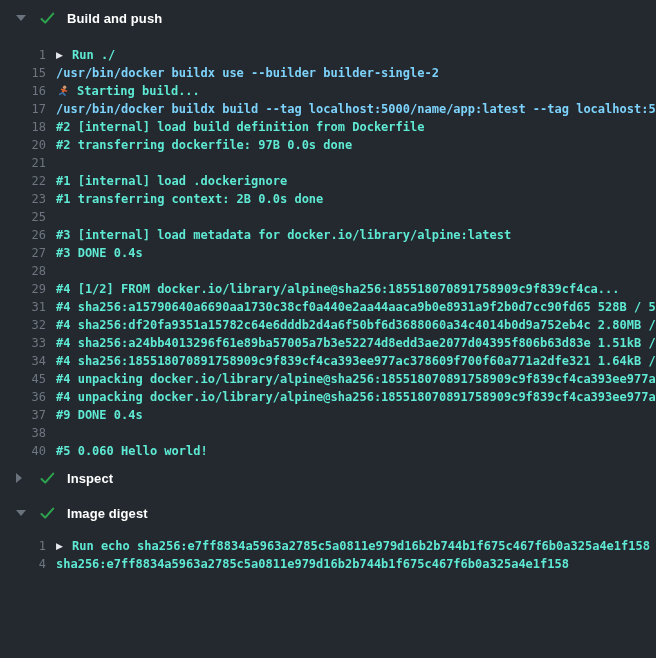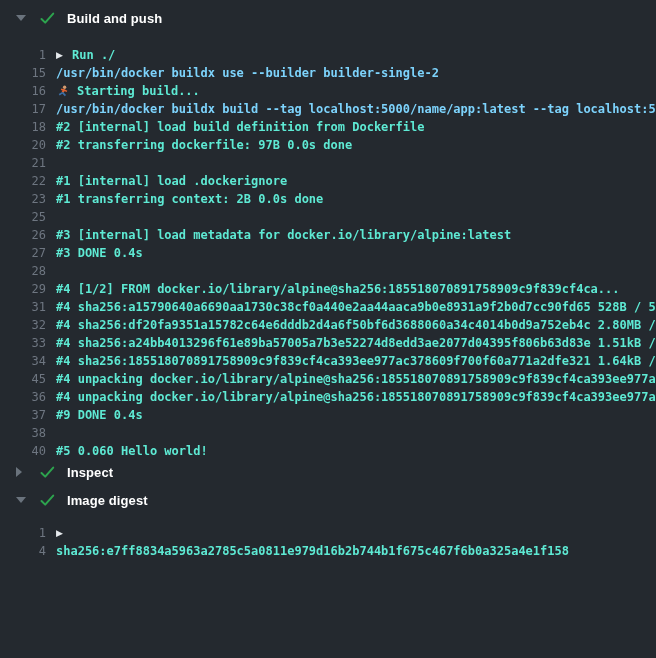--- a/index.html
+++ b/index.html
@@ -5,22 +5,22 @@
   * { margin:0; padding:0; box-sizing:border-box; }
   html,body { width:656px; height:658px; overflow:hidden; }
   body {
     background:#24292f;
     font-family:"Liberation Sans", sans-serif;
   }
   .log-viewer { width:656px; height:568px; overflow:hidden; }
 
   
   .section-build { padding-top:8px; }
-  .section-inspect { margin-top:2px; }
-  .section-digest { margin-top:8px; }
+  .section-inspect { margin-top:8px; }
+  .section-digest { margin-top:15px; }
   .sec-header {
     height:20px;
     display:flex;
     align-items:center;
     padding-left:16px;
     cursor:pointer;
   }
   .caret { width:16px; display:flex; align-items:center; flex:none; }
   .tri-down {
     width:0; height:0;
@@ -229,21 +229,21 @@
       <span class="check">
         <svg width="15" height="13" viewBox="0 0 15 13">
             <path d="M1.5 7 L5.2 10.6 L13.2 1.6" stroke="#2da44e" stroke-width="2" fill="none" stroke-linecap="round" stroke-linejoin="round"></path>
           </svg>
       </span>
       <span class="sec-title">Image digest</span>
     </div>
     <div class="log-lines log-lines-digest">
         <div class="log-line">
     <span class="line-num">1</span>
-    <span class="run-arrow">▶</span>
+    <span class="run-arrow">▶</span><span class="line-text">Run echo sha256:e7ff8834a5963a2785c5a0811e979d16b2b744b1f675c467f6b0a325a4e1f158</span>
   </div>
         <div class="log-line">
     <span class="line-num">4</span>
     <span class="line-text">sha256:e7ff8834a5963a2785c5a0811e979d16b2b744b1f675c467f6b0a325a4e1f158</span>
   </div>
       </div>
   </section>
 
 </div>
 

